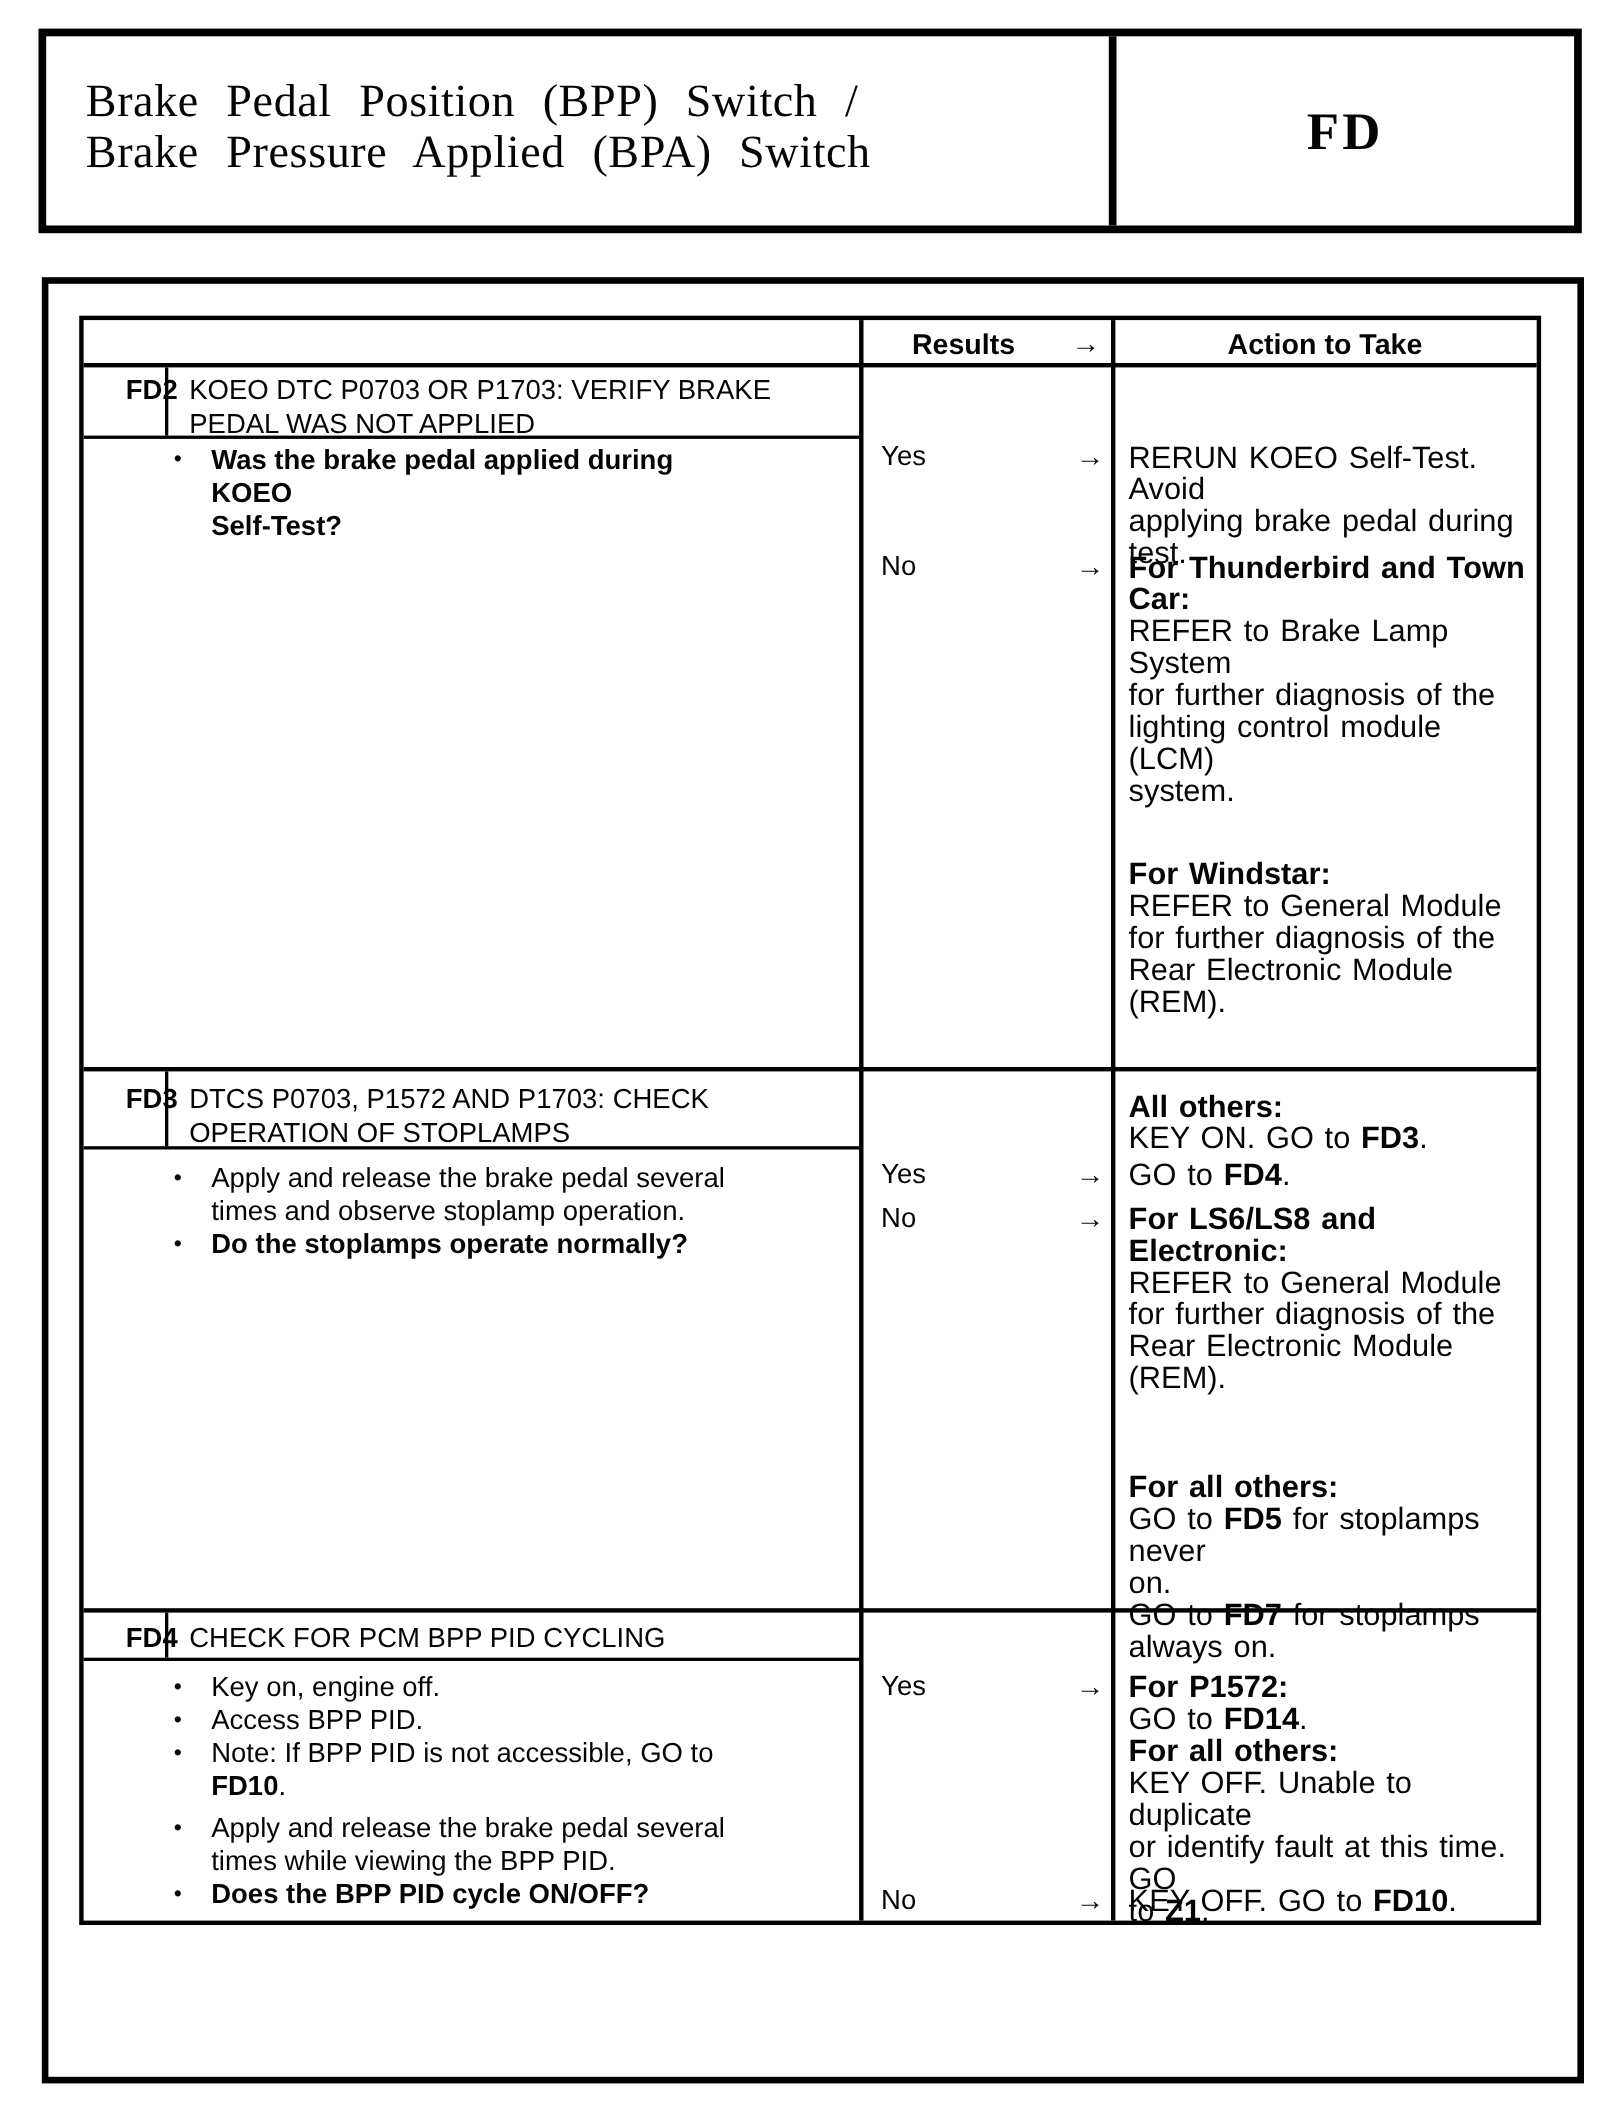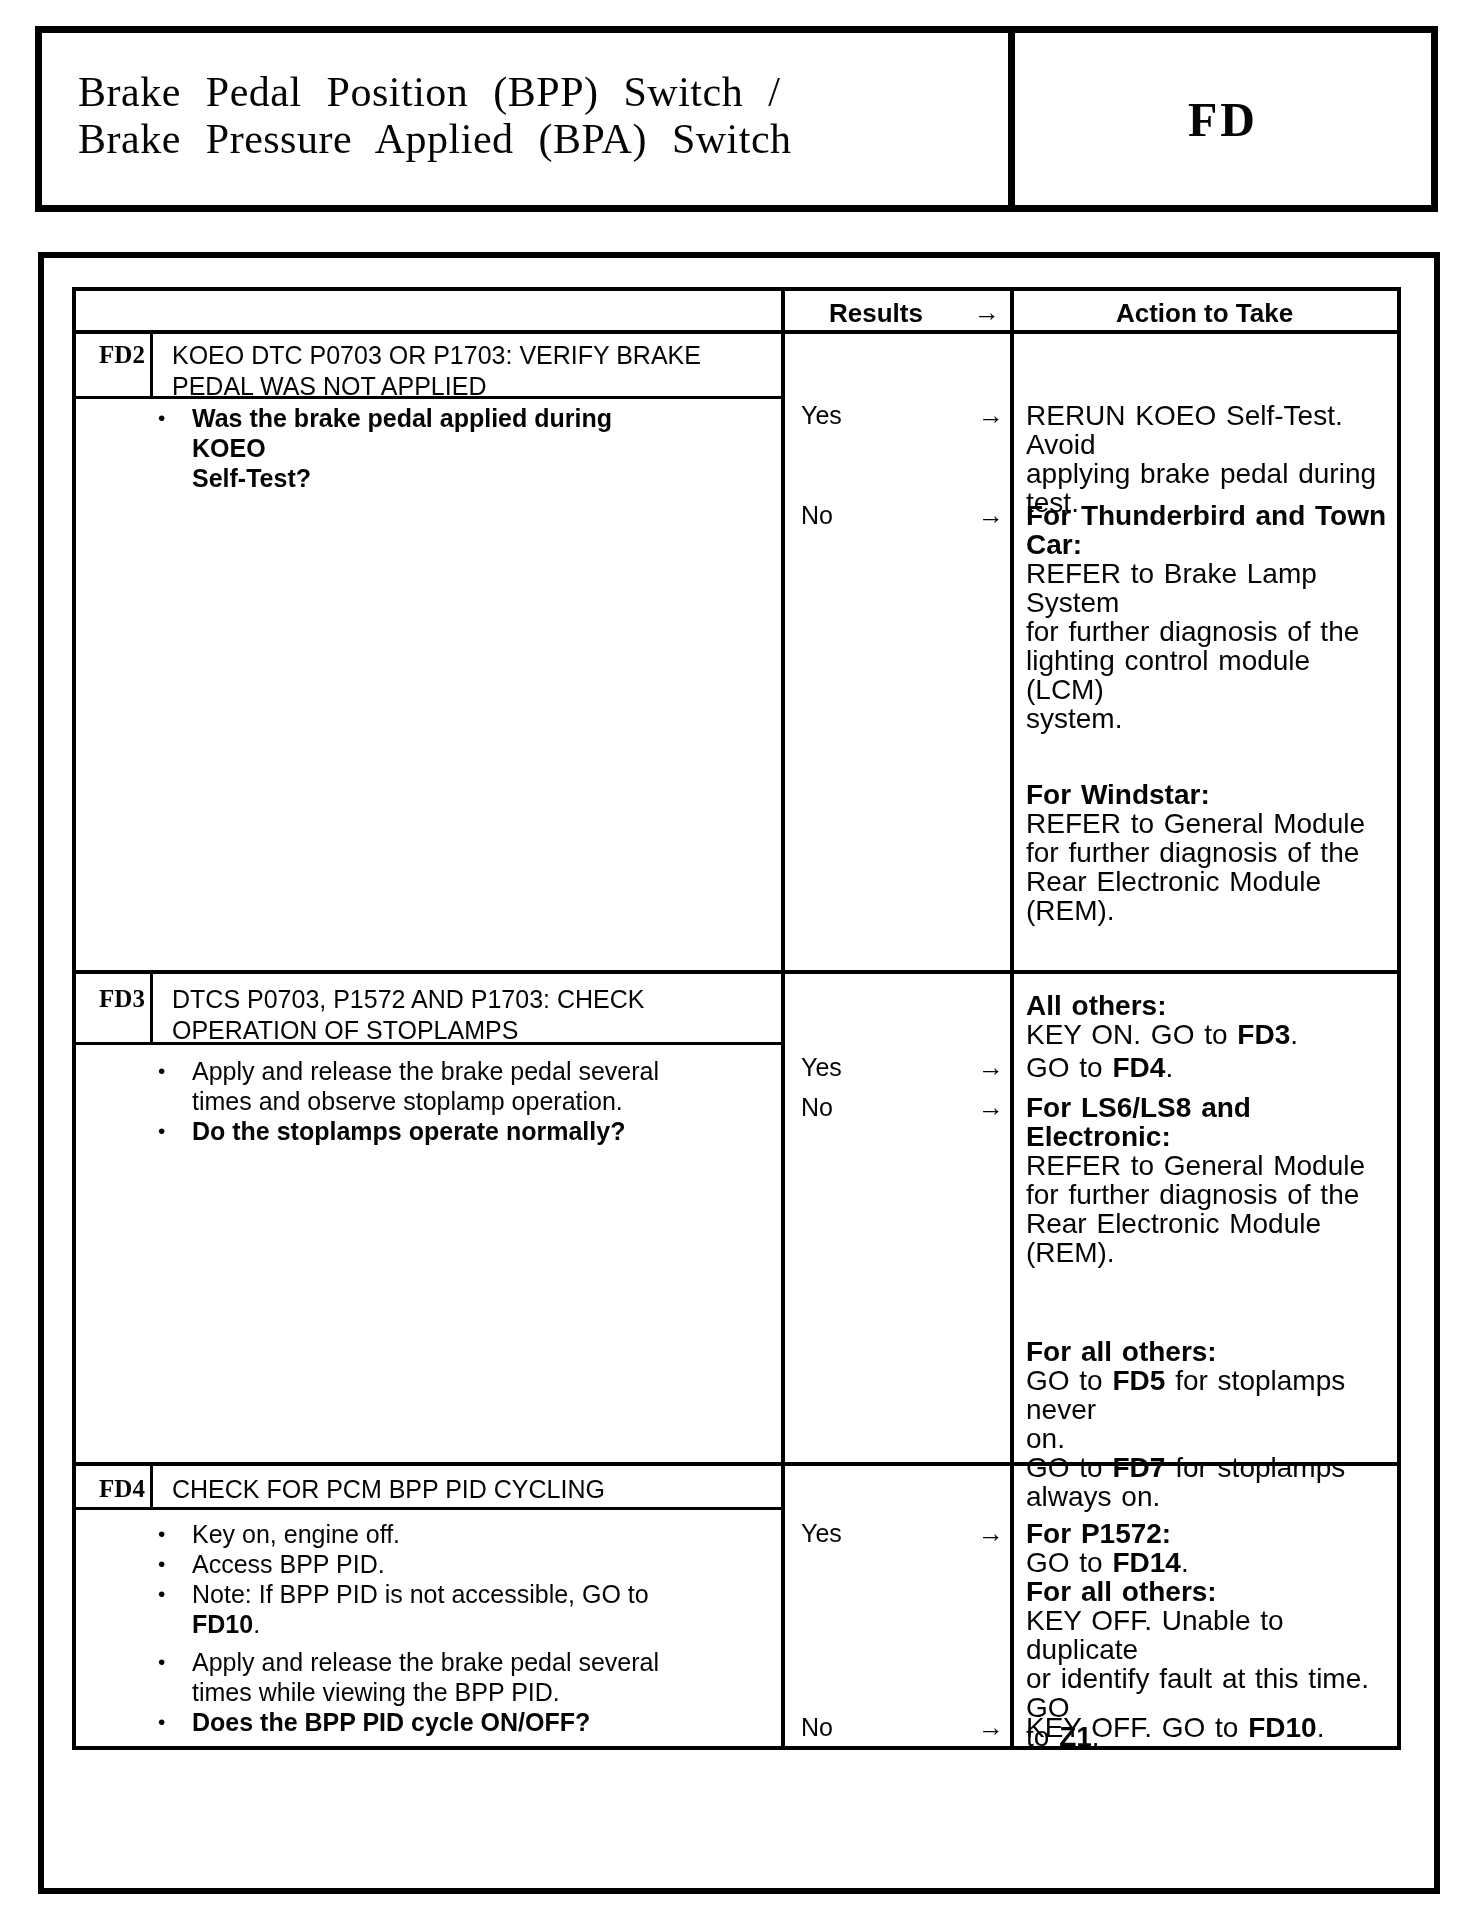--- a/index.html
+++ b/index.html
@@ -27,22 +27,22 @@
   .ptable{position:absolute;left:72px;top:287px;width:1329px;height:1463px;
           border:4px solid #000;box-sizing:border-box;background:#fff;}
   .vline,.hline{position:absolute;background:#000;}
 
   .hcell{position:absolute;top:7px;font-size:26px;font-weight:bold;}
   .hc1{left:0;width:707px;text-align:center;}
   .hc2{left:707px;width:229px;display:flex;justify-content:space-between;
        padding:0 12px 0 46px;box-sizing:border-box;}
   .hc3{left:936px;width:385px;text-align:center;}
 
-  .idcell{position:absolute;left:0;width:92px;text-align:center;
-          font-size:25px;font-weight:bold;font-family:Liberation Serif, serif;}
+  .idcell{position:absolute;left:16px;width:92px;text-align:center;
+          font-size:25px;font-weight:bold;}
   .gtitle{position:absolute;left:96px;width:590px;font-size:25px;line-height:31px;}
 
   .steps{position:absolute;left:82px;width:530px;font-size:25px;line-height:30px;}
   .step{display:flex;}
   .dot{width:14px;flex:none;font-size:21px;line-height:30px;}
   .stext{margin-left:20px;width:500px;}
 
   .result{position:absolute;left:707px;width:229px;display:flex;
           justify-content:space-between;padding:0 8px 0 18px;box-sizing:border-box;
           font-size:25px;line-height:29px;}

